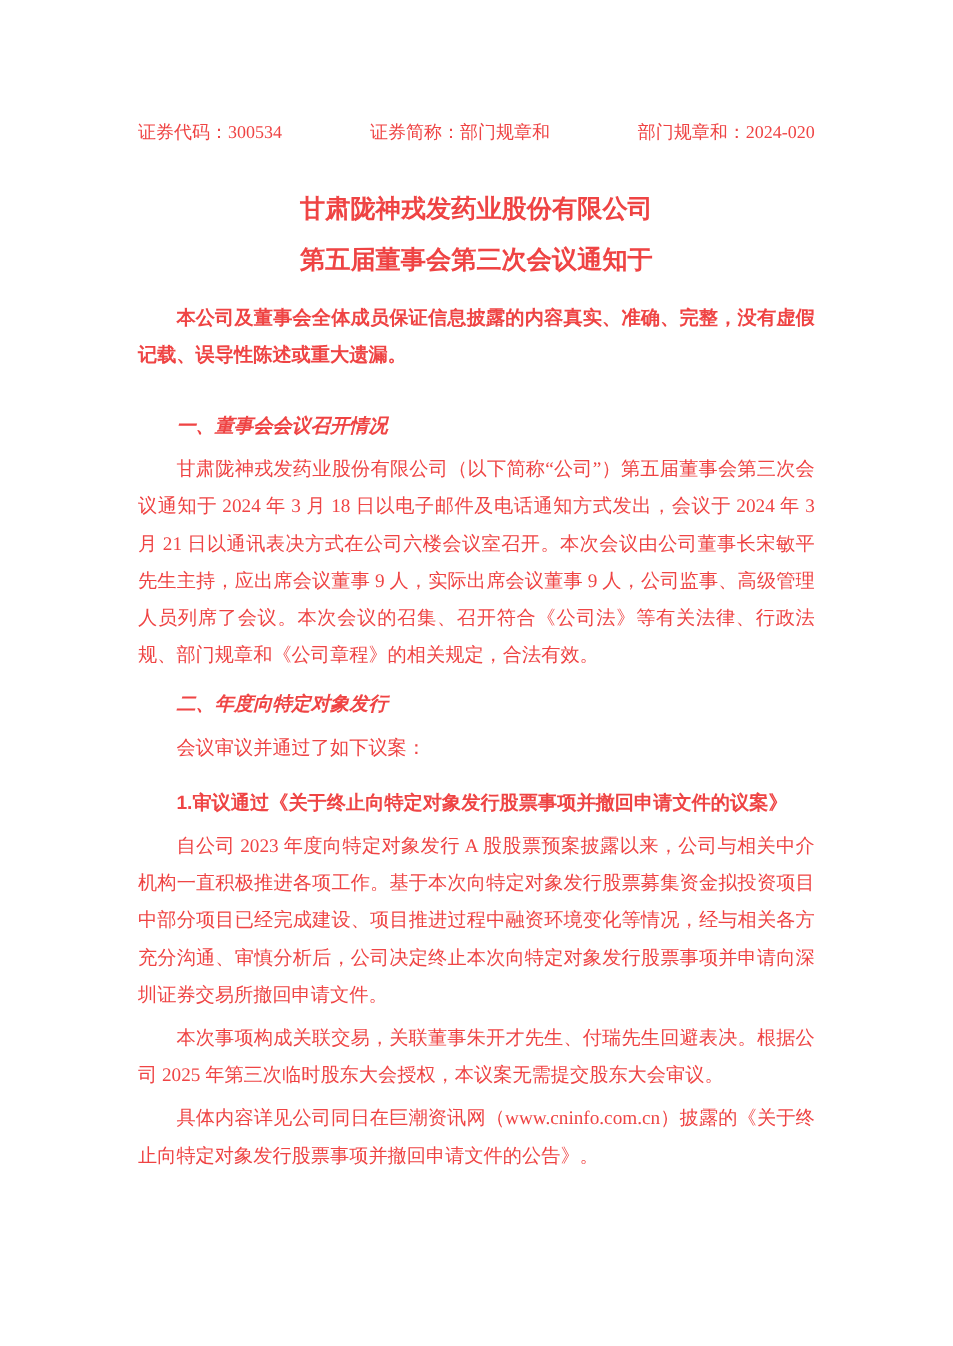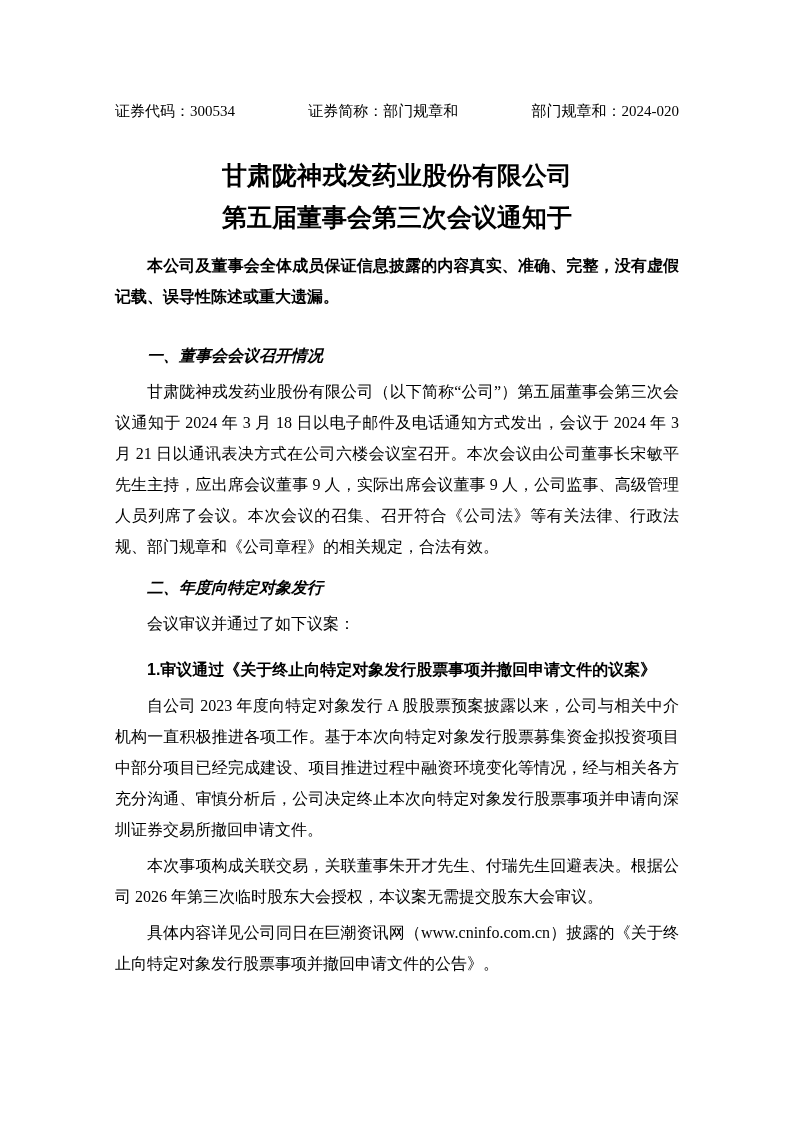--- a/index.html
+++ b/index.html
@@ -7,39 +7,39 @@
     padding: 0;
     background: #ffffff;
   }
   .page {
     position: relative;
     width: 794px;
     height: 982px;
     box-sizing: border-box;
     margin: 0 auto;
     background: #ffffff;
-    color: #000000;
+    color: #ef4444;
     padding: 100px 115px 0 115px;
     font-family: "Liberation Serif", "DejaVu Serif", serif;
     font-size: 16px;
     overflow: hidden;
   }
   .doc-header {
     display: flex;
     justify-content: space-between;
     align-items: baseline;
     font-size: 15px;
     line-height: 22px;
     white-space: nowrap;
   }
   .doc-title {
     margin: 32px 0 0 0;
     text-align: center;
     font-weight: 700;
-    font-size: 25px;
+    font-size: 21px;
     line-height: 42px;
     font-family: "Liberation Sans", "DejaVu Sans", sans-serif;
   }
   .doc-title .title-line { display: block; }
   .disclaimer {
     margin: 12px 0 0 0;
     font-weight: 700;
     text-indent: 2em;
     line-height: 31px;
     text-align: justify;
@@ -86,18 +86,18 @@
 
   <p class="disclaimer">本公司及董事会全体成员保证信息披露的内容真实、准确、完整，没有虚假记载、误导性陈述或重大遗漏。</p>
 
   <h2 class="section-heading first">一、董事会会议召开情况</h2>
   <p class="body-para">甘肃陇神戎发药业股份有限公司（以下简称“公司”）第五届董事会第三次会议通知于 2024 年 3 月 18 日以电子邮件及电话通知方式发出，会议于 2024 年 3 月 21 日以通讯表决方式在公司六楼会议室召开。本次会议由公司董事长宋敏平先生主持，应出席会议董事 9 人，实际出席会议董事 9 人，公司监事、高级管理人员列席了会议。本次会议的召集、召开符合《公司法》等有关法律、行政法规、部门规章和《公司章程》的相关规定，合法有效。</p>
 
   <h2 class="section-heading">二、年度向特定对象发行</h2>
   <p class="body-para">会议审议并通过了如下议案：</p>
   <p class="proposal-title">1.审议通过《关于终止向特定对象发行股票事项并撤回申请文件的议案》</p>
   <p class="body-para">自公司 2023 年度向特定对象发行 A 股股票预案披露以来，公司与相关中介机构一直积极推进各项工作。基于本次向特定对象发行股票募集资金拟投资项目中部分项目已经完成建设、项目推进过程中融资环境变化等情况，经与相关各方充分沟通、审慎分析后，公司决定终止本次向特定对象发行股票事项并申请向深圳证券交易所撤回申请文件。</p>
-  <p class="body-para">本次事项构成关联交易，关联董事朱开才先生、付瑞先生回避表决。根据公司 2026 年第三次临时股东大会授权，本议案无需提交股东大会审议。</p>
+  <p class="body-para">本次事项构成关联交易，关联董事朱开才先生、付瑞先生回避表决。根据公司 2025 年第三次临时股东大会授权，本议案无需提交股东大会审议。</p>
   <p class="body-para">具体内容详见公司同日在巨潮资讯网（www.cninfo.com.cn）披露的《关于终止向特定对象发行股票事项并撤回申请文件的公告》。</p>
   <p class="body-para">表决结果：同意 7 票，反对 0 票，弃权 0 票，回避 2 票。</p>
 
 
 </div>
 
 </body></html>

